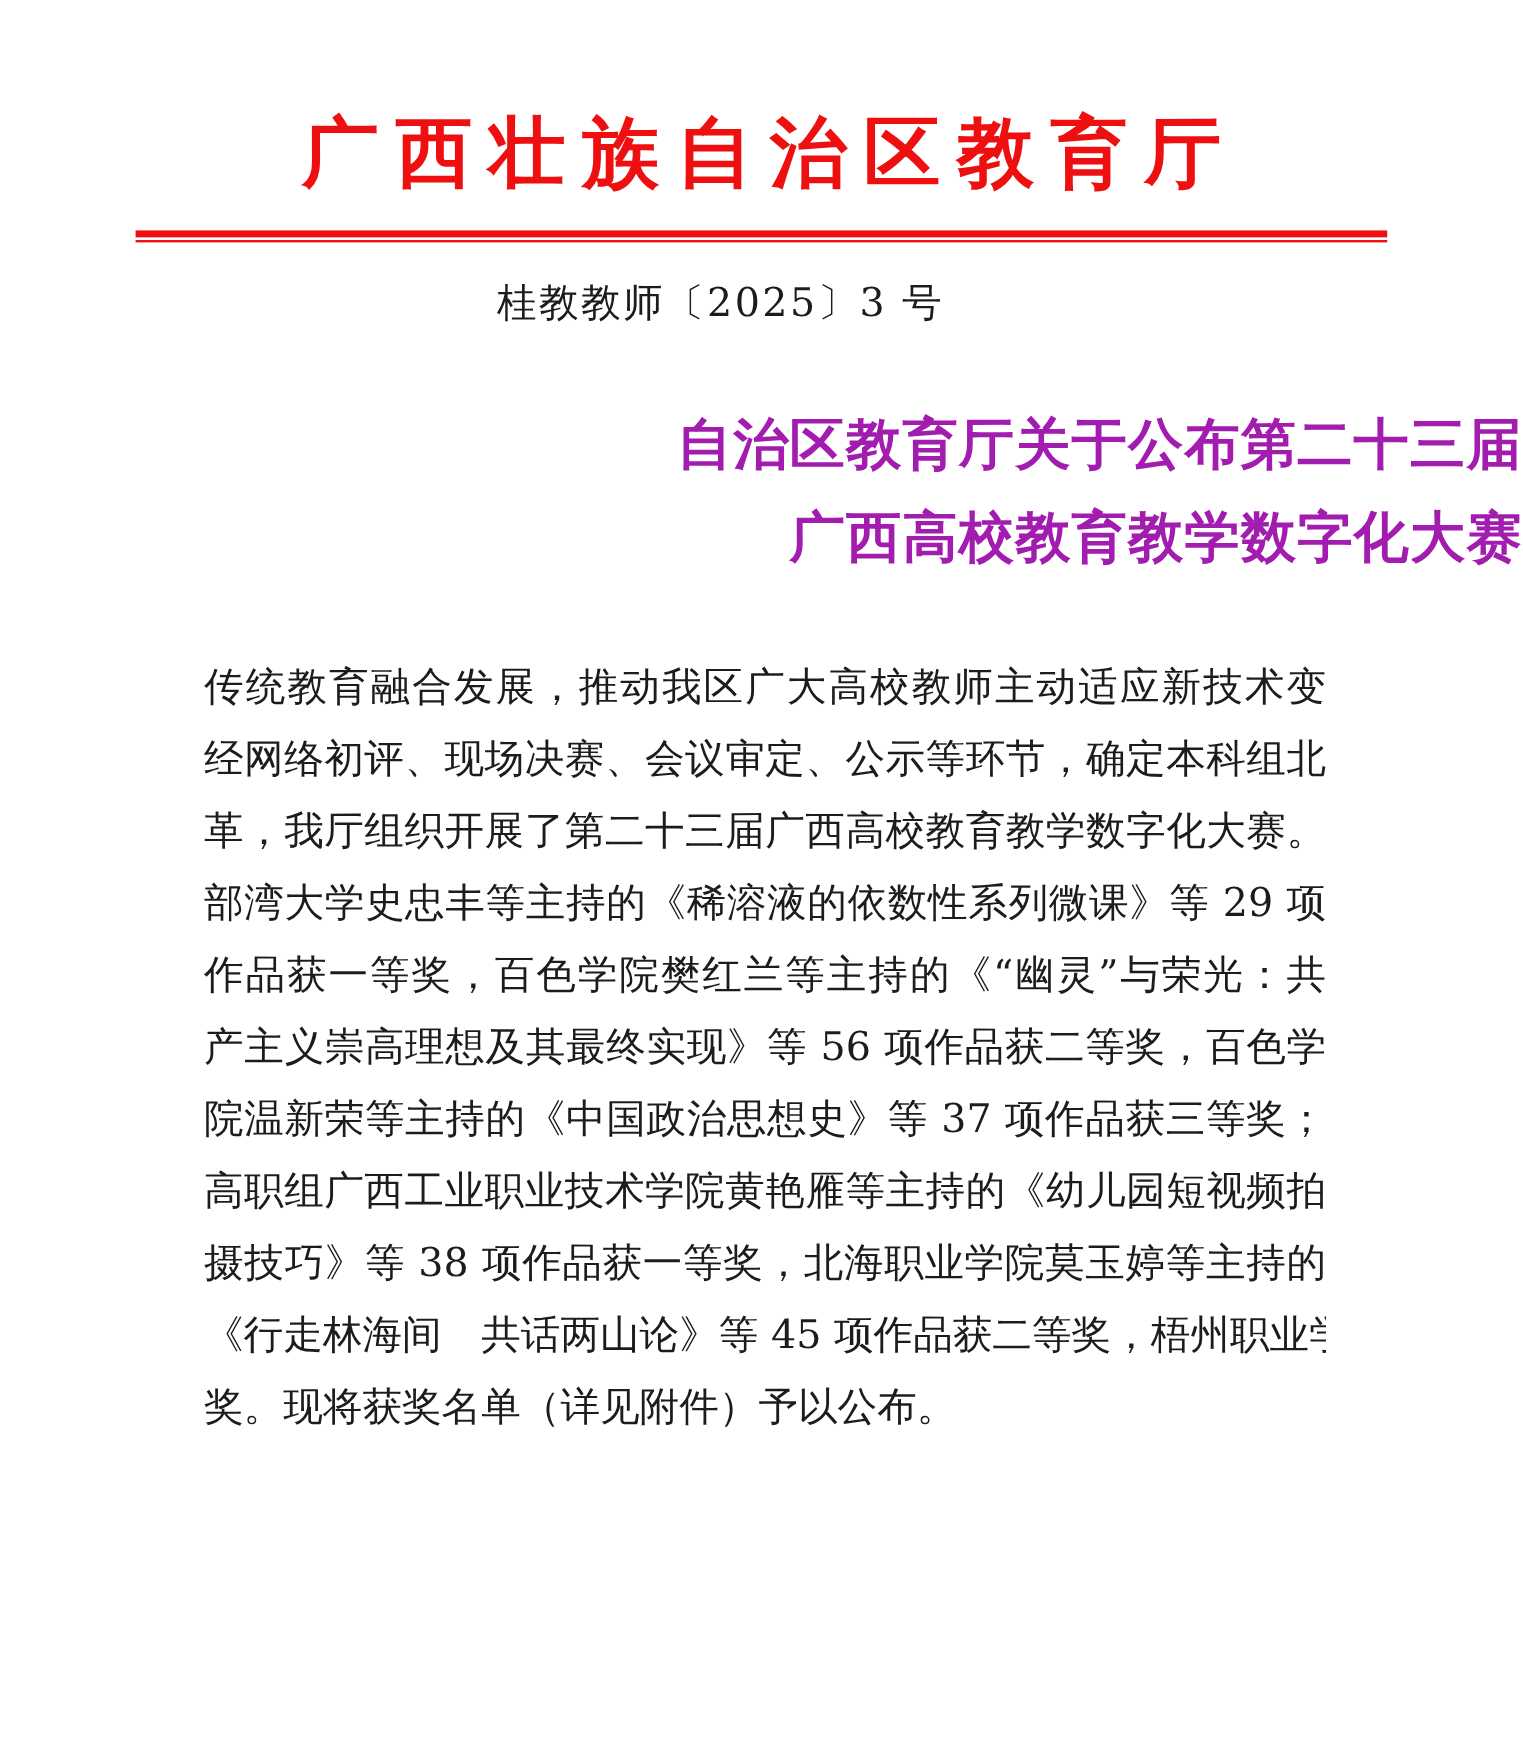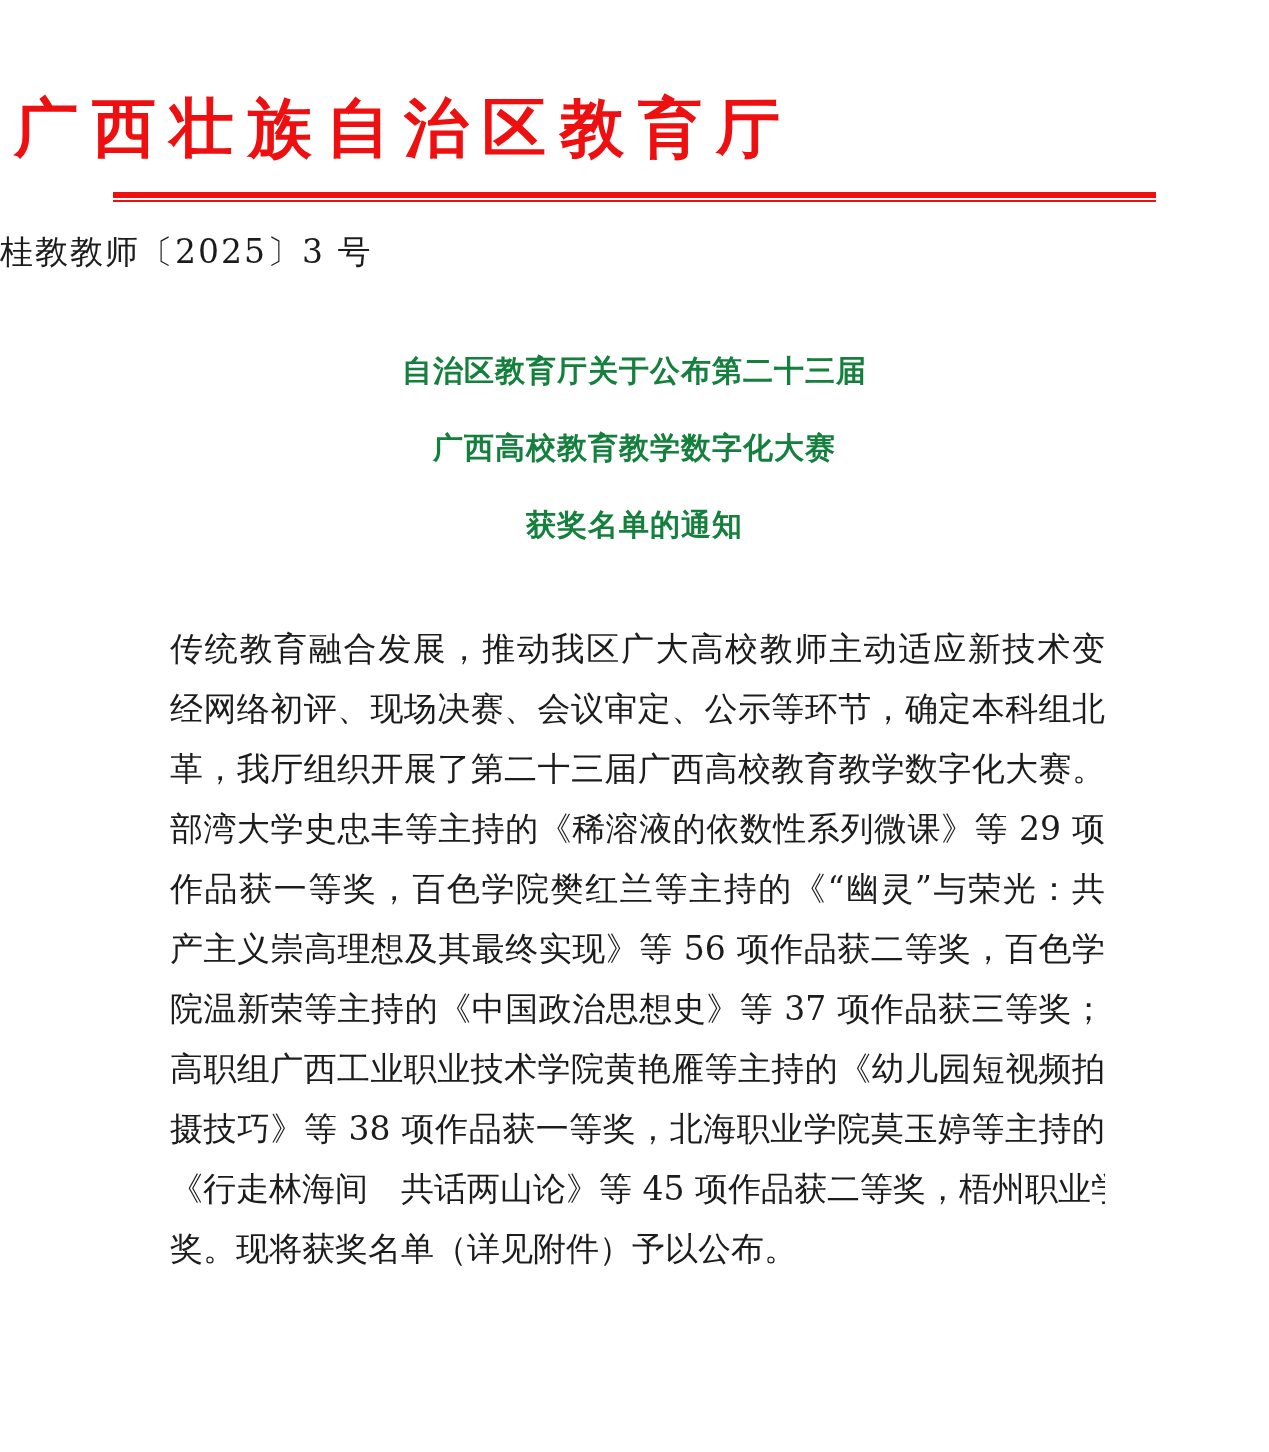--- a/index.html
+++ b/index.html
@@ -19,21 +19,21 @@
     margin: 0 auto;
     overflow: hidden;
     color: var(--ink);
   }
 
   
   .org-name {
     padding-top: 88px;
     height: 168px;
     line-height: 80px;
-    text-align: left;
+    text-align: center;
     color: var(--red);
     font-size: 64px;
     font-weight: bold;
     letter-spacing: 14px;
     text-indent: 14px;
     white-space: nowrap;
   }
 
   
   .red-rule {
@@ -41,38 +41,38 @@
   }
   .red-rule .thick { height: 6px; background: var(--red); }
   .red-rule .gap   { height: 2px; background: var(--paper); }
   .red-rule .thin  { height: 2px; background: var(--red); }
 
   
   .doc-number {
     margin-top: 28px;
     height: 44px;
     line-height: 44px;
-    text-align: left;
+    text-align: center;
     padding-right: 68px;
     font-size: 33px;
     color: var(--ink);
     letter-spacing: 2px;
   }
 
   
   .notice-title {
     margin-top: 58px;
   }
   .notice-title-line {
-    text-align: center;
-    font-size: 30px;
+    text-align: right;
+    font-size: 46px;
     font-weight: bold;
     line-height: 77px;
     letter-spacing: 1px;
-    color: #15803d;
+    color: #a21caf;
     white-space: nowrap;
   }
 
   
   .body-text {
     margin: 56px 164px 0 170px;
     width: 935px;
     font-size: 33px;
     line-height: 60px;
     color: var(--ink);
@@ -103,21 +103,20 @@
     <div class="thick"></div>
     <div class="gap"></div>
     <div class="thin"></div>
   </div>
 
   <div class="doc-number">桂教教师〔2025〕3 号</div>
 
   <div class="notice-title">
     <div class="notice-title-line">自治区教育厅关于公布第二十三届</div>
     <div class="notice-title-line">广西高校教育教学数字化大赛</div>
-    <div class="notice-title-line">获奖名单的通知</div>
   </div>
 
   <div class="body-text">
     <div>
         <div class="body-line">传统教育融合发展，推动我区广大高校教师主动适应新技术变</div>
         <div class="body-line">经网络初评、现场决赛、会议审定、公示等环节，确定本科组北</div>
         <div class="body-line">革，我厅组织开展了第二十三届广西高校教育教学数字化大赛。</div>
         <div class="body-line">部湾大学史忠丰等主持的《稀溶液的依数性系列微课》等 29 项</div>
         <div class="body-line">作品获一等奖，百色学院樊红兰等主持的《“幽灵”与荣光：共</div>
         <div class="body-line">产主义崇高理想及其最终实现》等 56 项作品获二等奖，百色学</div>

